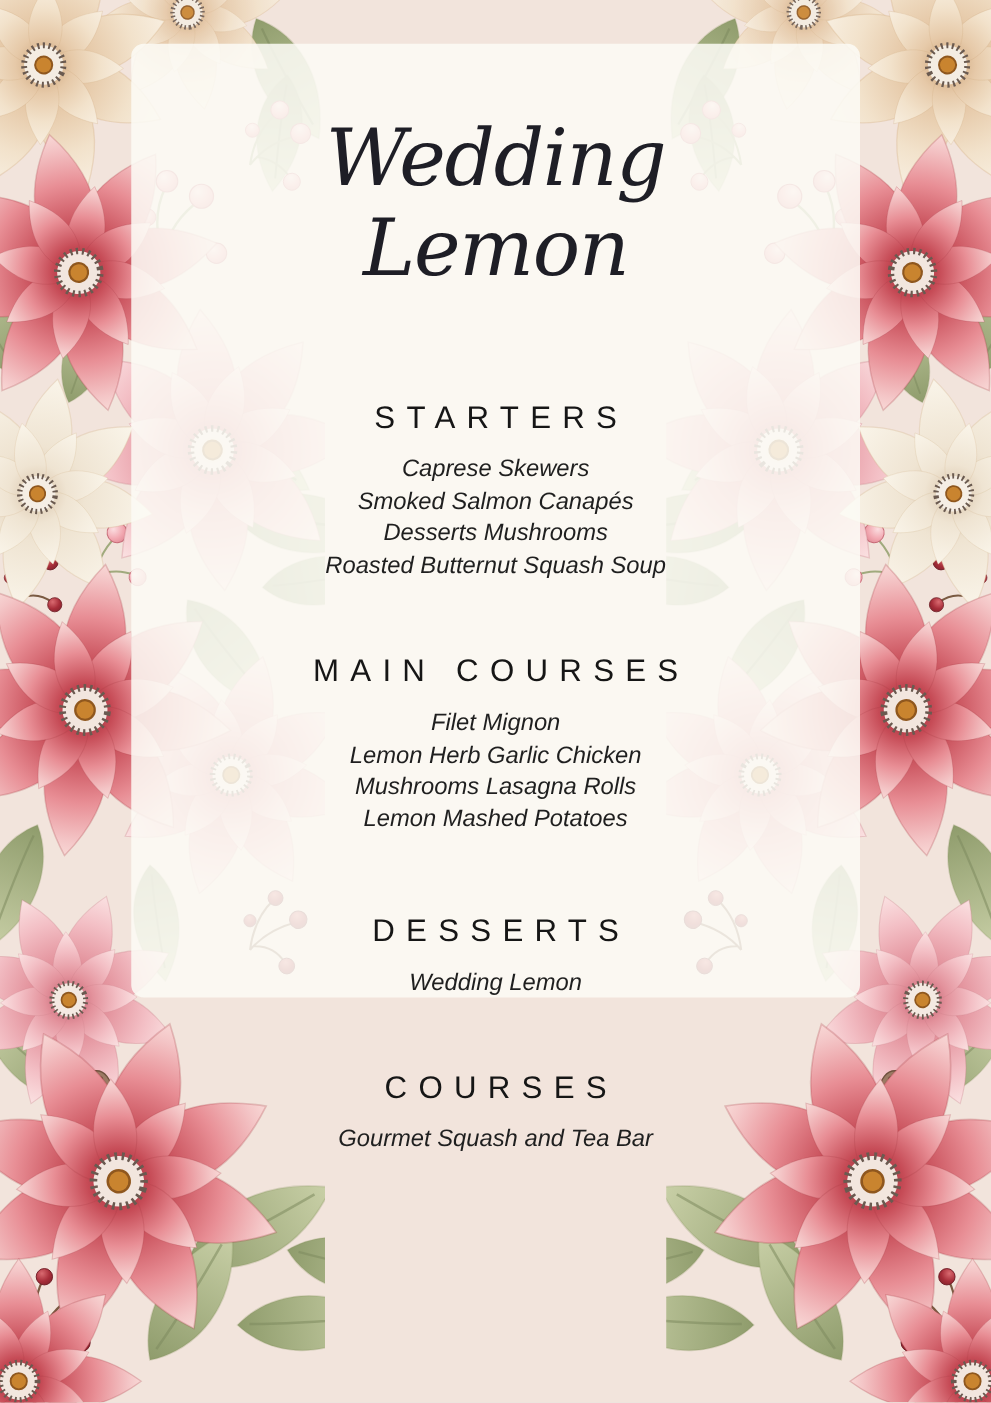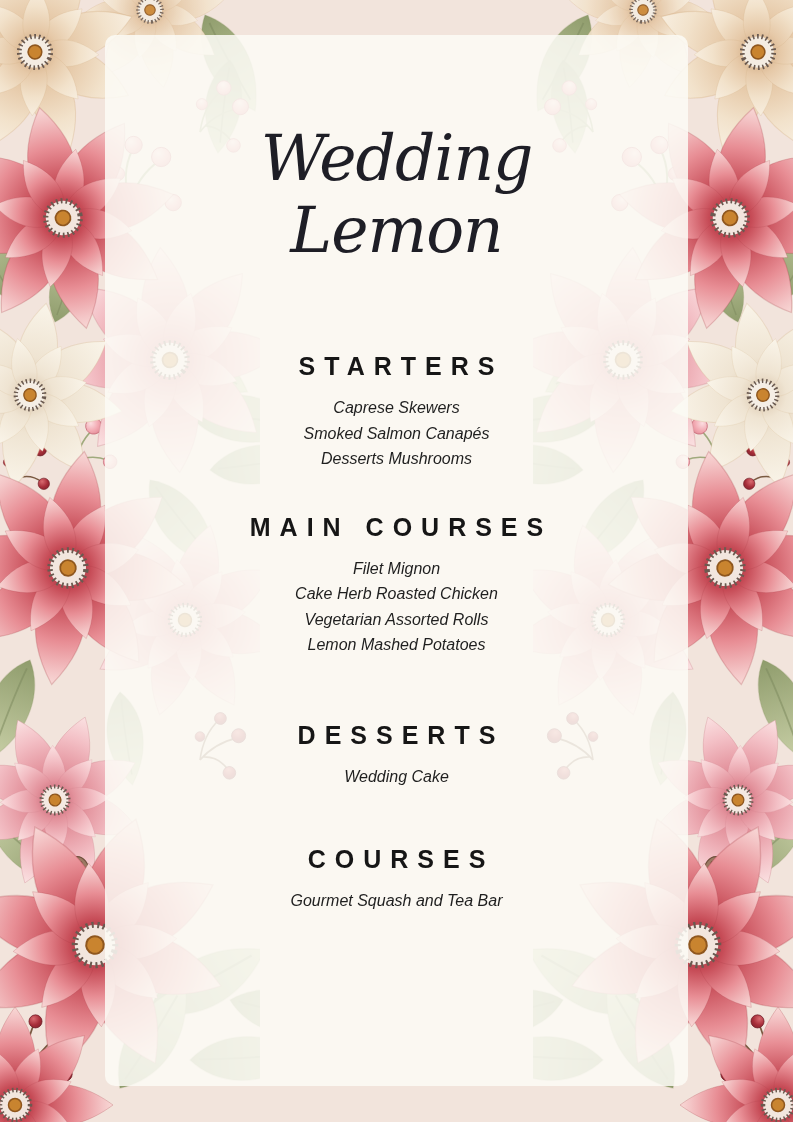--- a/index.html
+++ b/index.html
@@ -9,56 +9,56 @@
     margin:0 auto;
     background:#f2e4dc;
     overflow:hidden;
     font-family:"Liberation Sans",sans-serif;
   }
   .floral{position:absolute;top:0;width:260px;height:1122px;z-index:1;}
   .floral.left{left:0;}
   .floral.right{right:0;transform:scaleX(-1);}
   .panel{
     position:absolute;z-index:2;
-    left:105px;top:35px;width:583px;height:1051px;
+    left:105px;top:35px;width:583px;height:763px;
     background:rgba(252,250,245,0.87);
     border-radius:10px;
     text-align:center;
     box-sizing:border-box;
-    padding-top:88px;
+    padding-top:56px;
   }
   .title{
     margin:0;
     font-family:"DejaVu Serif",serif;
     font-style:italic;
     font-weight:normal;
     font-size:63px;
     line-height:72px;
     letter-spacing:-1px;
     color:#1e1e26;
   }
   .title .line{display:block;}
   .menu-section{margin:0;}
   .menu-section.s1{margin-top:84px;}
-  .menu-section.s2{margin-top:40px;}
+  .menu-section.s2{margin-top:57px;}
   .menu-section.s3{margin-top:62px;}
   .menu-section.s4{margin-top:55px;}
   .section-header{
     margin:0 0 14px 0;
     font-size:25px;
     line-height:30px;
-    font-weight:700;
+    font-weight:400;
     letter-spacing:9px;
     padding-left:9px;
     color:#161616;
   }
   .menu-items{list-style:none;margin:0;padding:0;}
   .menu-item{
     font-style:italic;
-    font-size:16px;
+    font-size:19px;
     line-height:25.5px;
     color:#1f1f1f;
   }
 </style>
 </head>
 <body>
 
 <div class="canvas">
 
   <svg width="0" height="0" style="position:absolute" aria-hidden="true">
@@ -257,37 +257,38 @@
       <span class="line">Wedding</span>
       <span class="line">Lemon</span>
     </h1>
 
     <section class="menu-section s1">
       <h2 class="section-header">STARTERS</h2>
       <ul class="menu-items">
         <li class="menu-item">Caprese Skewers</li>
         <li class="menu-item">Smoked Salmon Canapés</li>
         <li class="menu-item">Desserts Mushrooms</li>
+        <li class="menu-item">Roasted Butternut Squash Soup</li>
       </ul>
     </section>
 
     <section class="menu-section s2">
       <h2 class="section-header">MAIN COURSES</h2>
       <ul class="menu-items">
         <li class="menu-item">Filet Mignon</li>
-        <li class="menu-item">Cake Herb Roasted Chicken</li>
-        <li class="menu-item">Vegetarian Assorted Rolls</li>
+        <li class="menu-item">Lemon Herb Garlic Chicken</li>
+        <li class="menu-item">Mushrooms Lasagna Rolls</li>
         <li class="menu-item">Lemon Mashed Potatoes</li>
       </ul>
     </section>
 
     <section class="menu-section s3">
       <h2 class="section-header">DESSERTS</h2>
       <ul class="menu-items">
-        <li class="menu-item">Wedding Cake</li>
+        <li class="menu-item">Wedding Lemon</li>
       </ul>
     </section>
 
     <section class="menu-section s4">
       <h2 class="section-header">COURSES</h2>
       <ul class="menu-items">
         <li class="menu-item">Gourmet Squash and Tea Bar</li>
       </ul>
     </section>
   </div>

